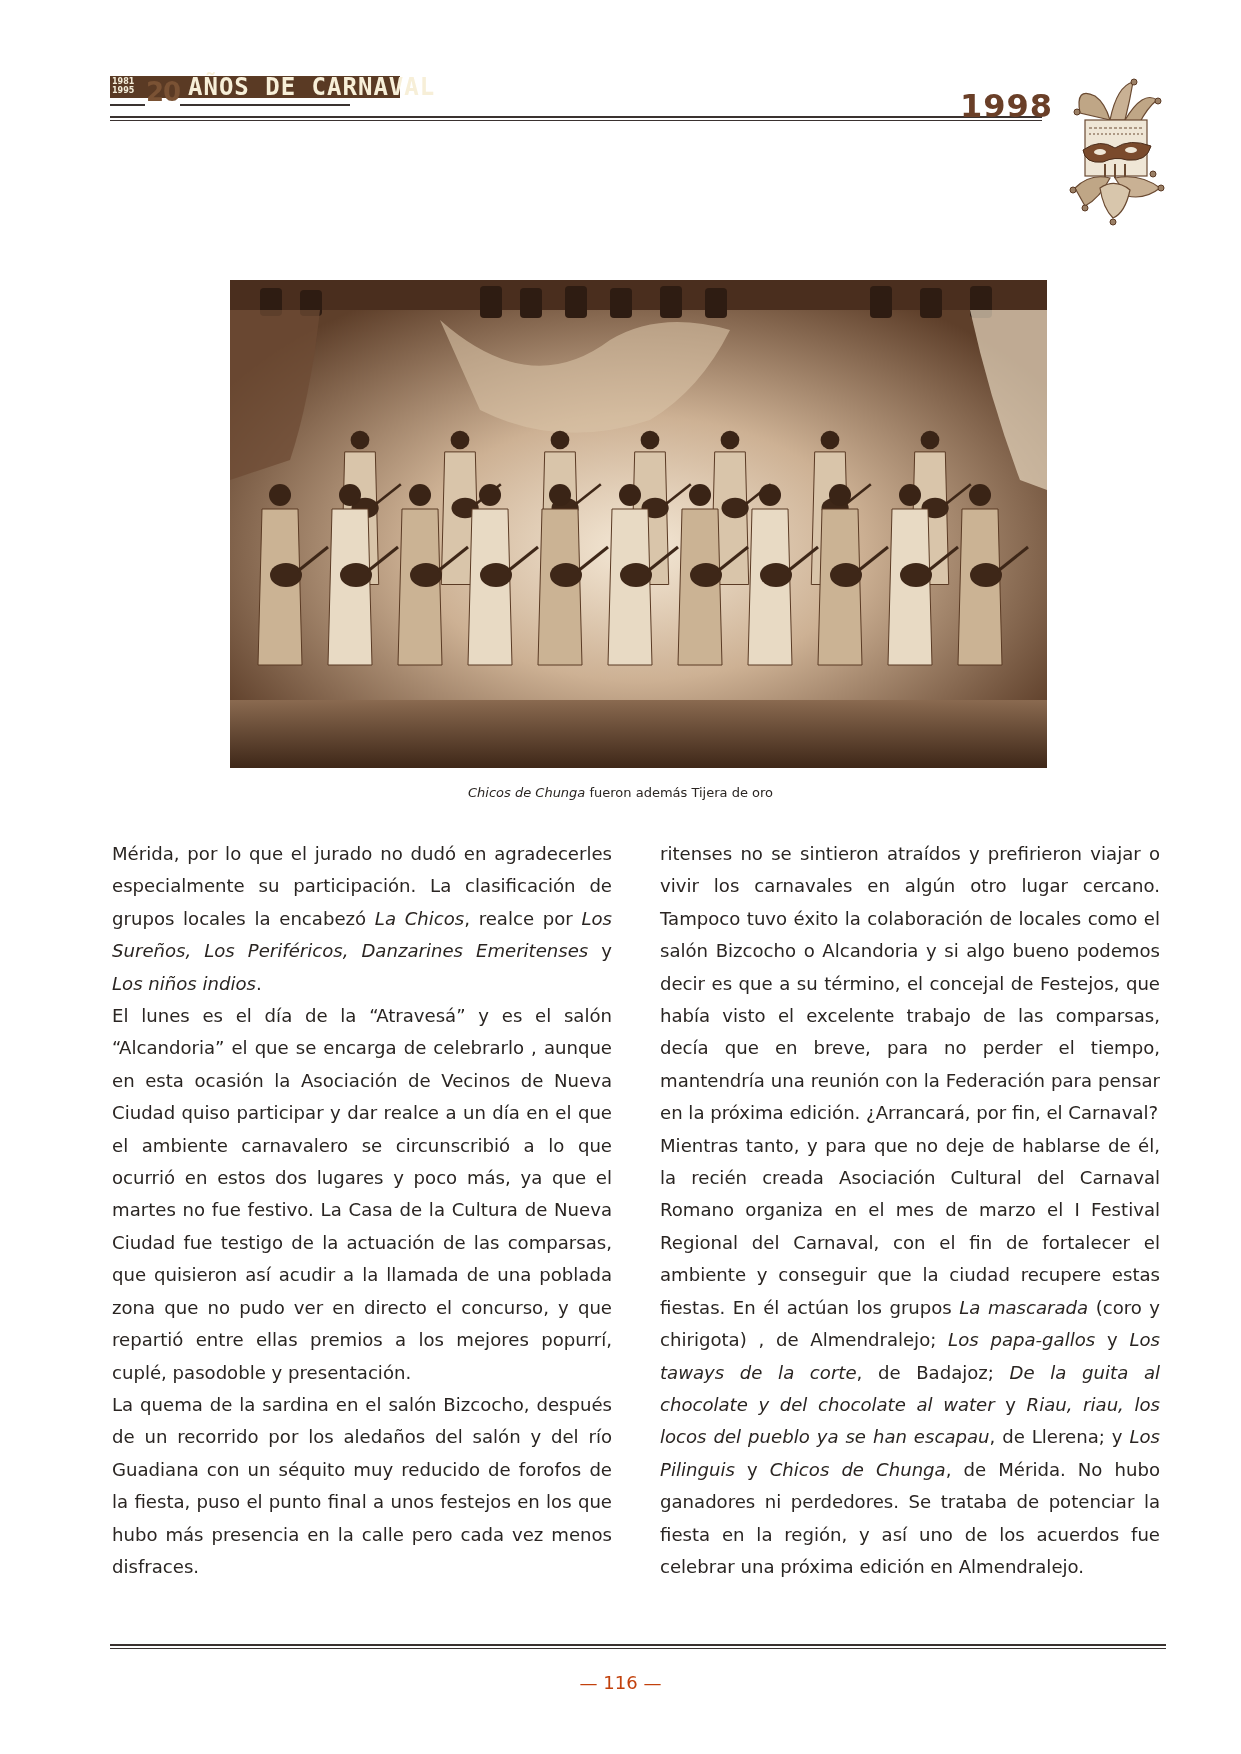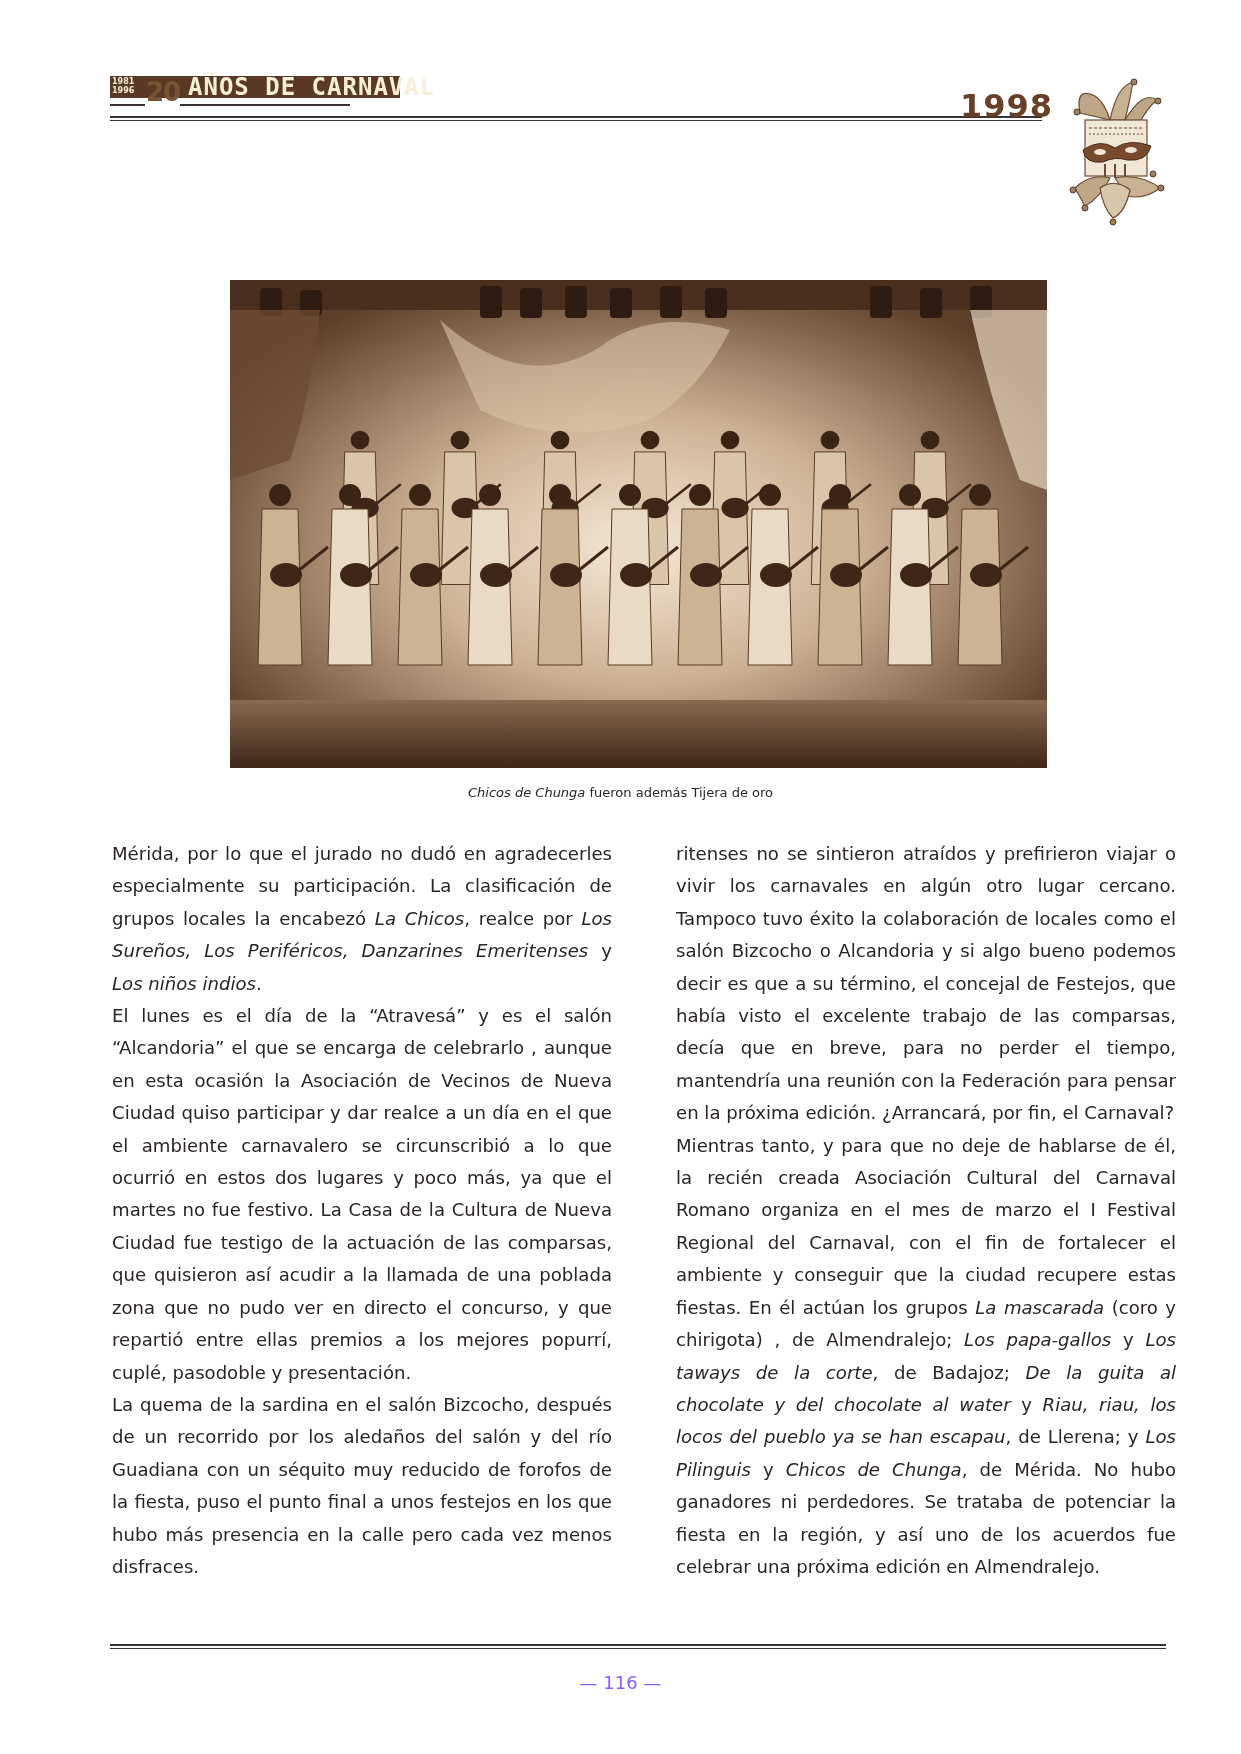--- a/index.html
+++ b/index.html
@@ -34,37 +34,37 @@
   .photo svg { display:block; }
   .caption { position:absolute; left:0; width:1241px; top:785px; text-align:center;
              font-family:"DejaVu Sans", sans-serif; font-size:13px; color:#2a2522; }
   .caption em { font-style:italic; }
 
   
   .col { position:absolute; top:838px; width:500px;
          font-family:"DejaVu Sans", sans-serif; font-size:18.1px; line-height:32.4px;
          color:#2a2522; text-align:justify; }
   .col-left  { left:112px; }
-  .col-right { left:660px;margin-left:16px; }
+  .col-right { left:660px; }
   .col p { margin:0; }
   .col em { font-style:italic; }
 
   
   .ftr-rule { position:absolute; left:110px; top:1644px; width:1056px; height:5px;
               border-top:2px solid #3a3230; border-bottom:1px solid #3a3230; box-sizing:border-box; }
   .page-num { position:absolute; left:0; width:1241px; top:1672px; text-align:center;
-              font-family:"DejaVu Sans", sans-serif; font-size:18px; color:#8b5cf6; }
+              font-family:"DejaVu Sans", sans-serif; font-size:18px; color:#c2410c; }
 </style>
 </head>
 <body>
 
 <div class="hdr-band"></div>
 <div class="hdr-years">
   <span>1981</span>
-  <span>1996</span>
+  <span>1995</span>
 </div>
 <div class="hdr-twenty">20</div>
 <div class="hdr-title">AÑOS DE CARNAVAL</div>
 <div class="hdr-rule-a"></div>
 <div class="hdr-rule-b"></div>
 <div class="hdr-dbl-rule"></div>
 <div class="hdr-year">1998</div>
 
 <div class="jester">
   <svg width="120" height="150" viewBox="0 0 120 150">

